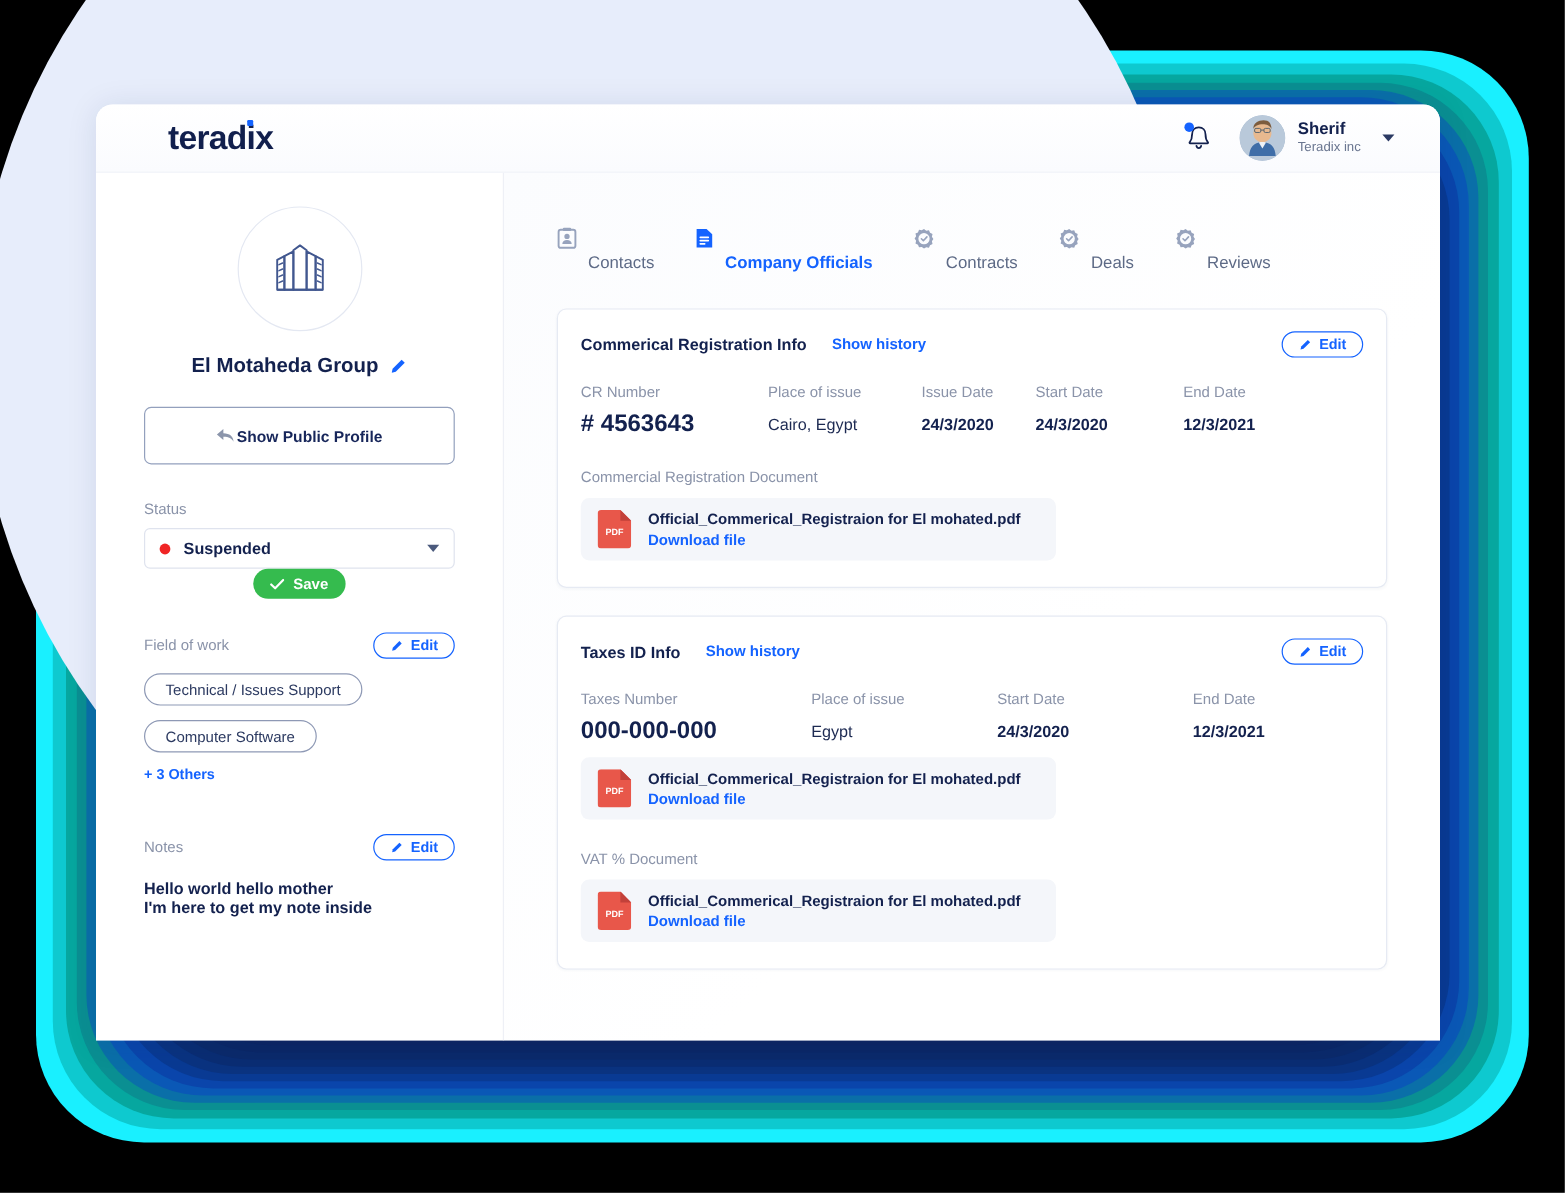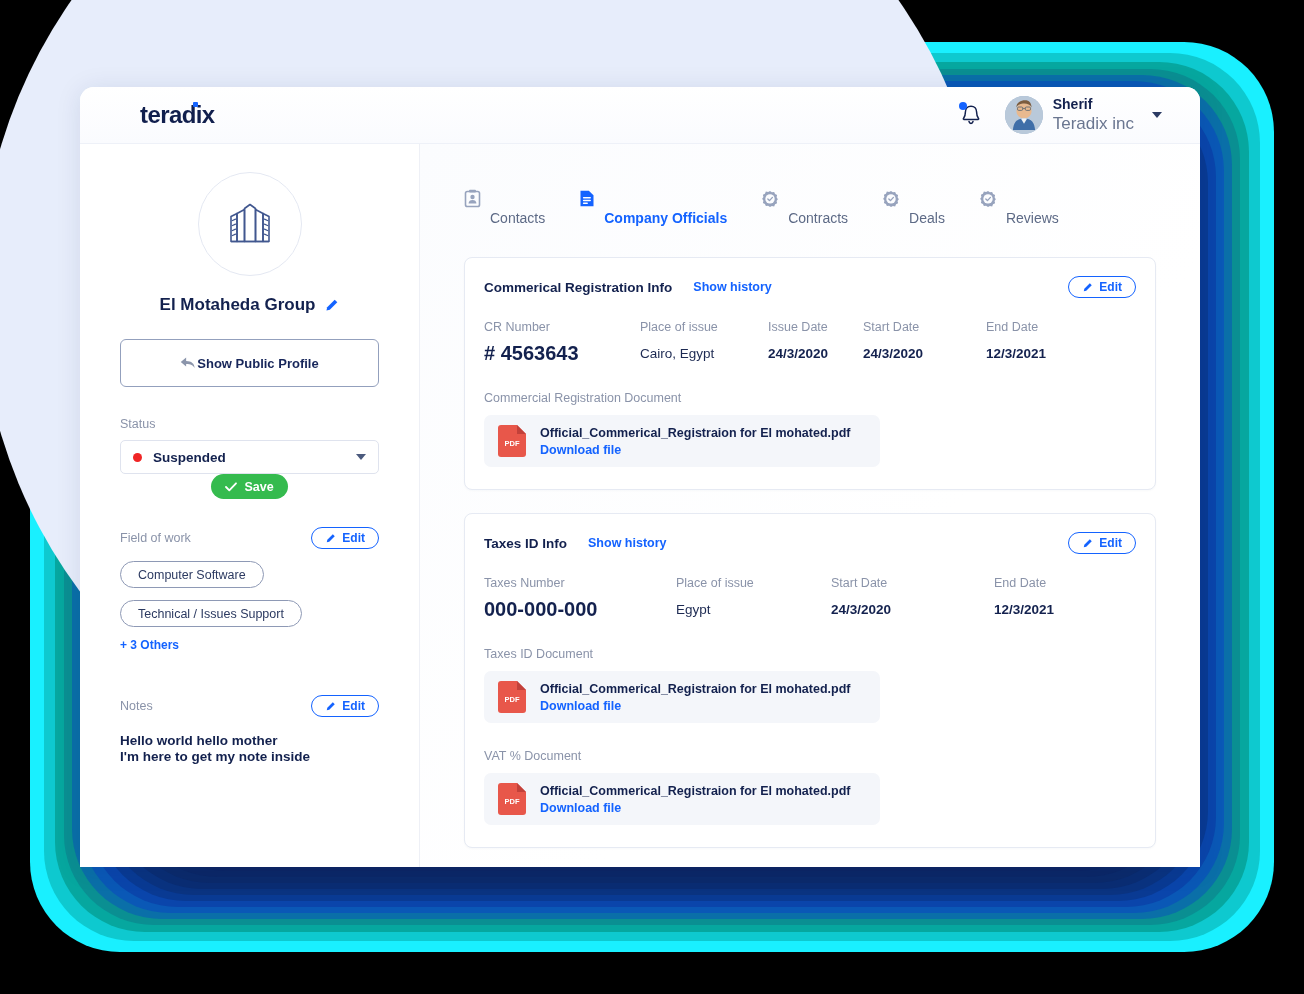--- a/index.html
+++ b/index.html
@@ -43,21 +43,21 @@
   
   #app-header {
     height: 57px;
     background: linear-gradient(180deg,#ffffff 0%,#fafbfe 100%);
     border-bottom: 1px solid #eef1f8;
     display: flex; align-items: center;
     padding: 0 38px 0 60px;
     flex: 0 0 57px;
   }
   #brand-logo {
-    font-size: 24px; font-weight: bold; letter-spacing: -0.6px;
+    font-size: 28px; font-weight: bold; letter-spacing: -0.6px;
     color: #111f4d; position: relative;
   }
   #brand-logo .dot {
     position: absolute; right: 16.5px; top: 1px;
     width: 5px; height: 5px; background: #1463ff; border-radius: 1px;
   }
   #header-right { margin-left: auto; display: flex; align-items: center; gap: 22px; }
 
   .bell-wrap { position: relative; width: 24px; height: 26px; cursor: pointer; }
   .bell-dot {
@@ -67,21 +67,21 @@
   }
 
   #user-chip { display: flex; align-items: center; gap: 10px; cursor: pointer; }
   #avatar {
     width: 38px; height: 38px; border-radius: 50%;
     overflow: hidden; flex: 0 0 38px;
     background: #9fb4cd; position: relative;
   }
   .user-text { line-height: 1.25; }
   .user-name { font-size: 14px; font-weight: bold; color: #13214e; }
-  .user-org  { font-size: 17px; color: #6a7690; }
+  .user-org  { font-size: 11px; color: #6a7690; }
   .caret {
     width: 0; height: 0;
     border-left: 5px solid transparent; border-right: 5px solid transparent;
     border-top: 6px solid #2b3a63; margin-left: 8px;
   }
 
   
   #app-body { flex: 1; display: flex; min-height: 0; }
 
   
@@ -326,22 +326,22 @@
         <span class="field-label">Field of work</span>
         <button class="btn-edit">
           <svg width="11" height="11" viewBox="0 0 16 16">
             <path d="M11.4 1.8l2.8 2.8-8 8-3.6.8.8-3.6z" fill="#1463ff"></path>
           </svg>
           <span>Edit</span>
         </button>
       </div>
 
       <div>
+        <div><span class="tag">Technical / Issues Support</span></div>
         <div><span class="tag">Computer Software</span></div>
-        <div><span class="tag">Technical / Issues Support</span></div>
       </div>
       <span id="more-others">+ 3 Others</span>
 
       <div id="notes-head" class="section-head">
         <span class="field-label">Notes</span>
         <button class="btn-edit">
           <svg width="11" height="11" viewBox="0 0 16 16">
             <path d="M11.4 1.8l2.8 2.8-8 8-3.6.8.8-3.6z" fill="#1463ff"></path>
           </svg>
           <span>Edit</span>
@@ -479,21 +479,20 @@
           <div class="info-col" style="width:163px">
             <div class="info-key">Start Date</div>
             <div class="info-val medium" style="margin-top:12px">24/3/2020</div>
           </div>
           <div class="info-col">
             <div class="info-key">End Date</div>
             <div class="info-val medium" style="margin-top:12px">12/3/2021</div>
           </div>
         </div>
 
-        <div class="doc-label">Taxes ID Document</div>
         <div class="doc-row">
           <svg class="pdf-icon" viewBox="0 0 28 32">
             <path d="M0 3a3 3 0 013-3h16l9 9v20a3 3 0 01-3 3H3a3 3 0 01-3-3z" fill="#e8574a"></path>
             <path d="M19 0l9 9h-9z" fill="#c2413a"></path>
             <text x="14" y="21" font-family="Liberation Sans, sans-serif" font-size="7.5" font-weight="bold" fill="#ffffff" text-anchor="middle">PDF</text>
           </svg>
           <div>
             <div class="doc-name">Official_Commerical_Registraion for El mohated.pdf</div>
             <div class="doc-dl">Download file</div>
           </div>

